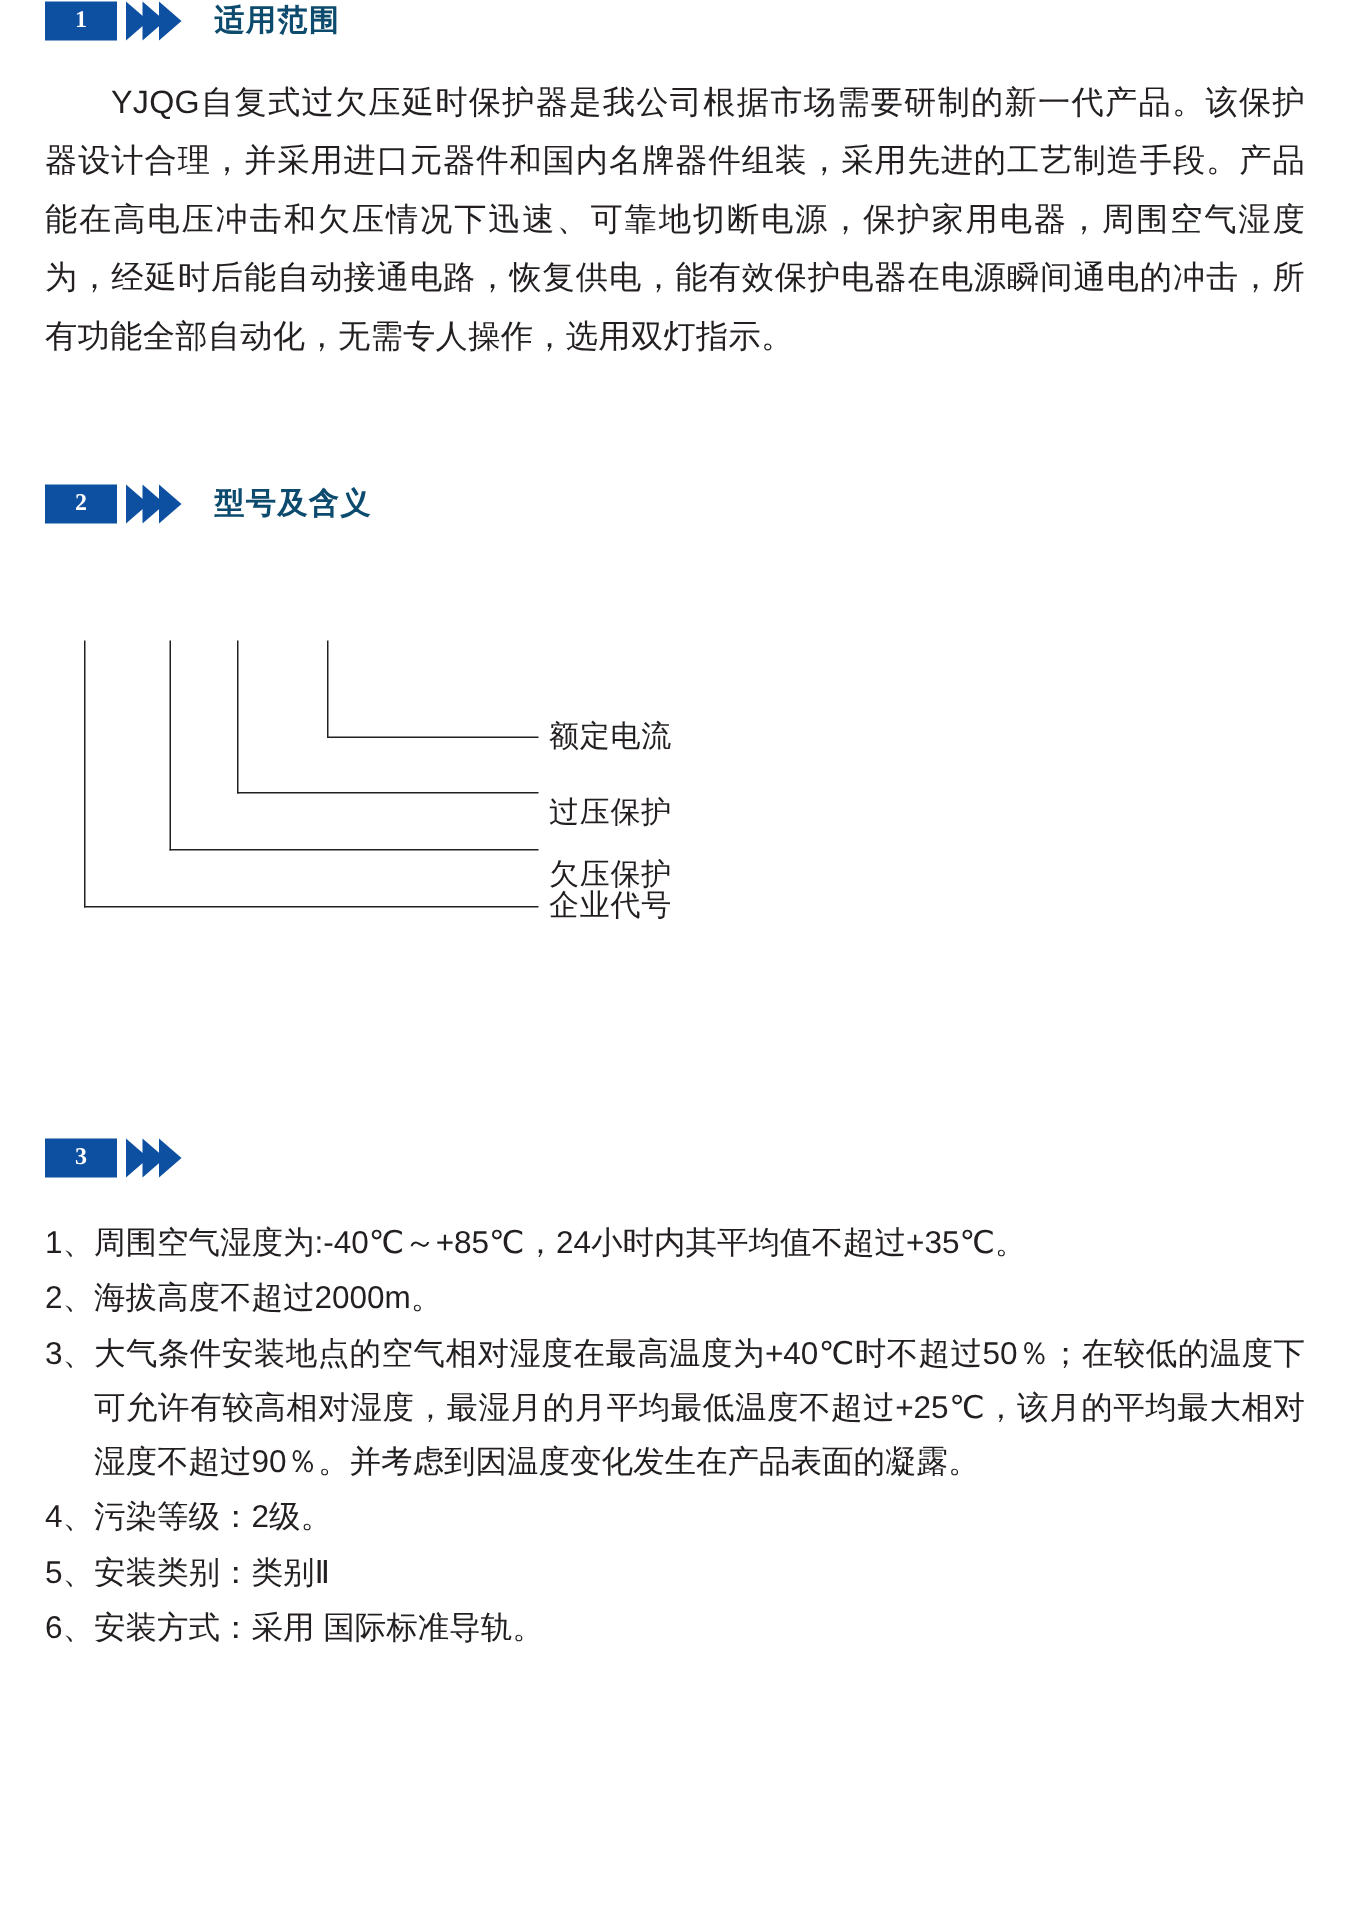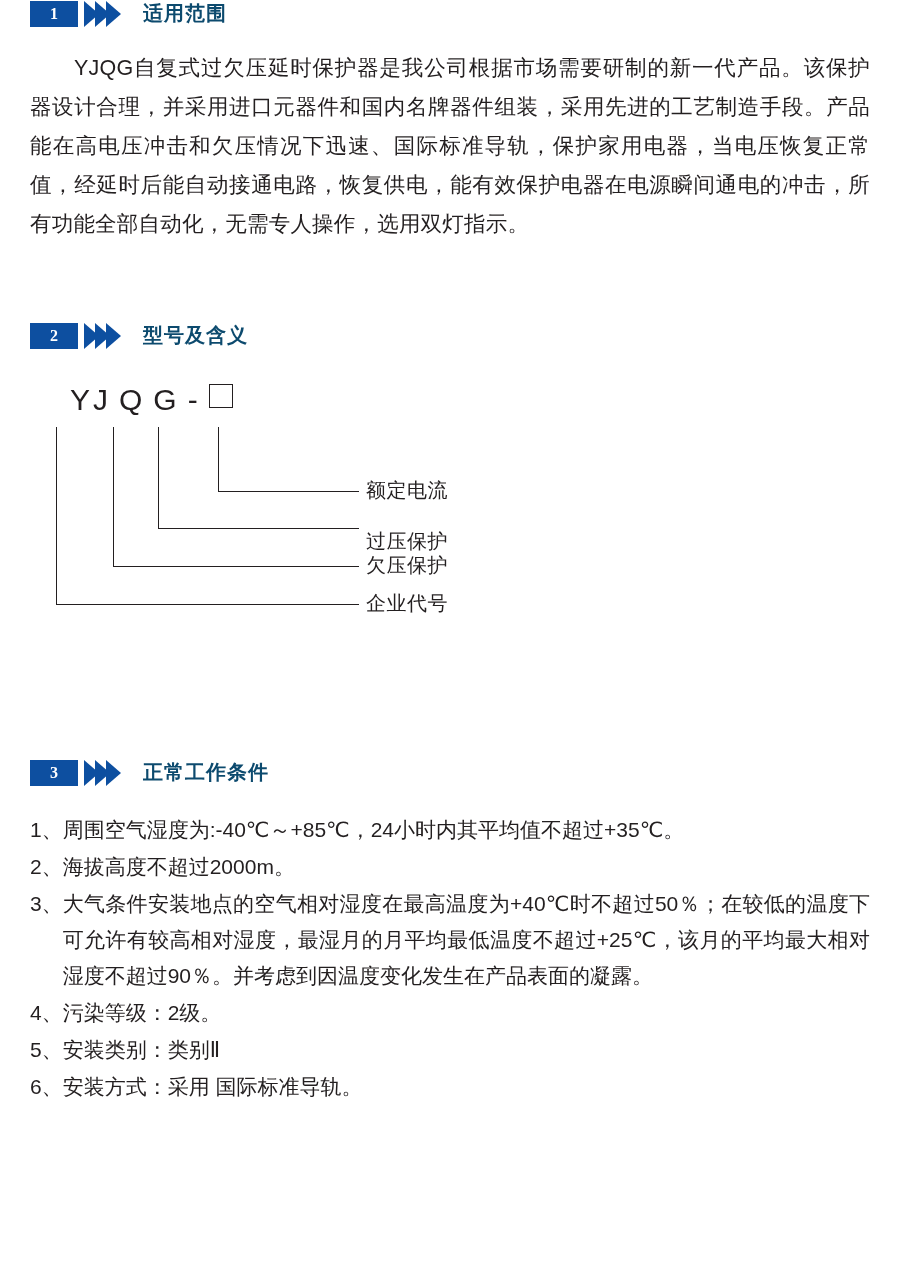--- a/index.html
+++ b/index.html
@@ -153,62 +153,58 @@
   <div class="section-head">
     <div class="num-badge">1</div>
     <div class="chevrons">
       <span class="chev"></span>
         <span class="chev"></span>
         <span class="chev"></span>
     </div>
     <div class="sec-title">适用范围</div>
   </div>
 
-  <div class="para"><span class="indent"></span><span>YJQG自复式过欠压延时保护器是我公司根据市场需要研制的新一代产品。该保护器设计合理，并采用进口元器件和国内名牌器件组装，采用先进的工艺制造手段。产品能在高电压冲击和欠压情况下迅速、国际标准导轨，保护家用电器，当电压恢复正常值，经延时后能自动接通电路，恢复供电，能有效保护电器在电源瞬间通电的冲击，所有功能全部自动化，无需专人操作，选用双灯指示。</span></div>
+  <div class="para"><span class="indent"></span><span>YJQG自复式过欠压延时保护器是我公司根据市场需要研制的新一代产品。该保护器设计合理，并采用进口元器件和国内名牌器件组装，采用先进的工艺制造手段。产品能在高电压冲击和欠压情况下迅速、可靠地切断电源，保护家用电器，周围空气湿度为，经延时后能自动接通电路，恢复供电，能有效保护电器在电源瞬间通电的冲击，所有功能全部自动化，无需专人操作，选用双灯指示。</span></div>
 
 
   <div class="sec2-wrap">
     <div class="section-head">
       <div class="num-badge">2</div>
       <div class="chevrons">
         <span class="chev"></span>
           <span class="chev"></span>
           <span class="chev"></span>
       </div>
       <div class="sec-title">型号及含义</div>
     </div>
 
     <div class="model-block">
-      <div class="model-code">
-        <span>YJ</span><span class="sp"></span><span>Q</span><span class="sp"></span><span>G</span><span class="sp"></span><span>-</span><span class="sp"></span><span class="box-glyph"></span>
-      </div>
 
       <div class="leader" style="left:188px; top:44px; width:140px; height:64px;"></div>
       <div class="leader-label" style="left:336px; top:94px;text-align:center;">额定电流</div>
 
       <div class="leader" style="left:128px; top:44px; width:200px; height:101px;"></div>
       <div class="leader-label" style="left:336px; top:145px;">过压保护</div>
 
       <div class="leader" style="left:83px; top:44px; width:245px; height:139px;"></div>
-      <div class="leader-label" style="left:336px; top:169px;text-align:right;">欠压保护</div>
+      <div class="leader-label" style="left:336px; top:186px;text-align:right;">欠压保护</div>
 
       <div class="leader" style="left:26px; top:44px; width:302px; height:177px;"></div>
       <div class="leader-label" style="left:336px; top:207px;">企业代号</div>
     </div>
   </div>
 
   <div class="sec3-wrap">
     <div class="section-head">
       <div class="num-badge">3</div>
       <div class="chevrons">
         <span class="chev"></span>
           <span class="chev"></span>
           <span class="chev"></span>
       </div>
-      <div class="sec-title">正常工作条件</div>
     </div>
 
     <ul class="cond-list">
       <li>
         <span class="cond-num">1、</span>
         <span class="cond-text">周围空气湿度为:-40℃～+85℃，24小时内其平均值不超过+35℃。</span>
       </li>
       <li>
         <span class="cond-num">2、</span>
         <span class="cond-text">海拔高度不超过2000m。</span>

